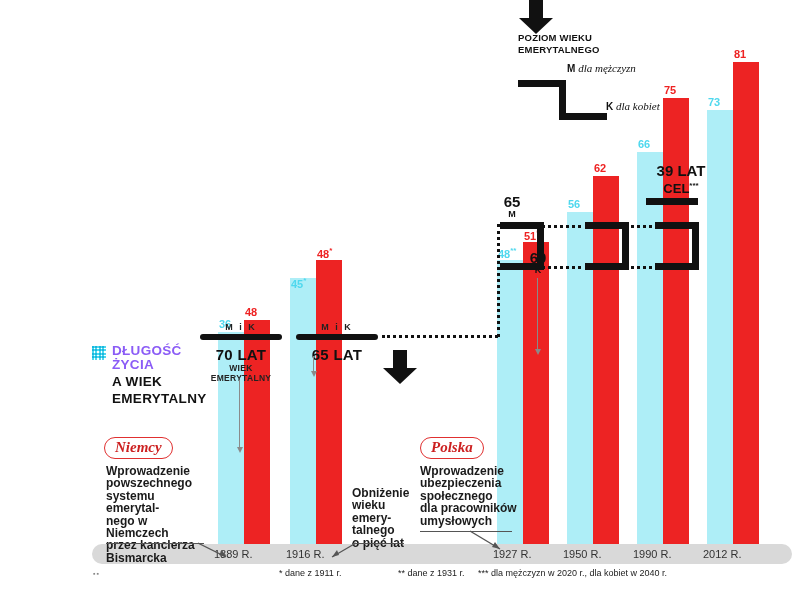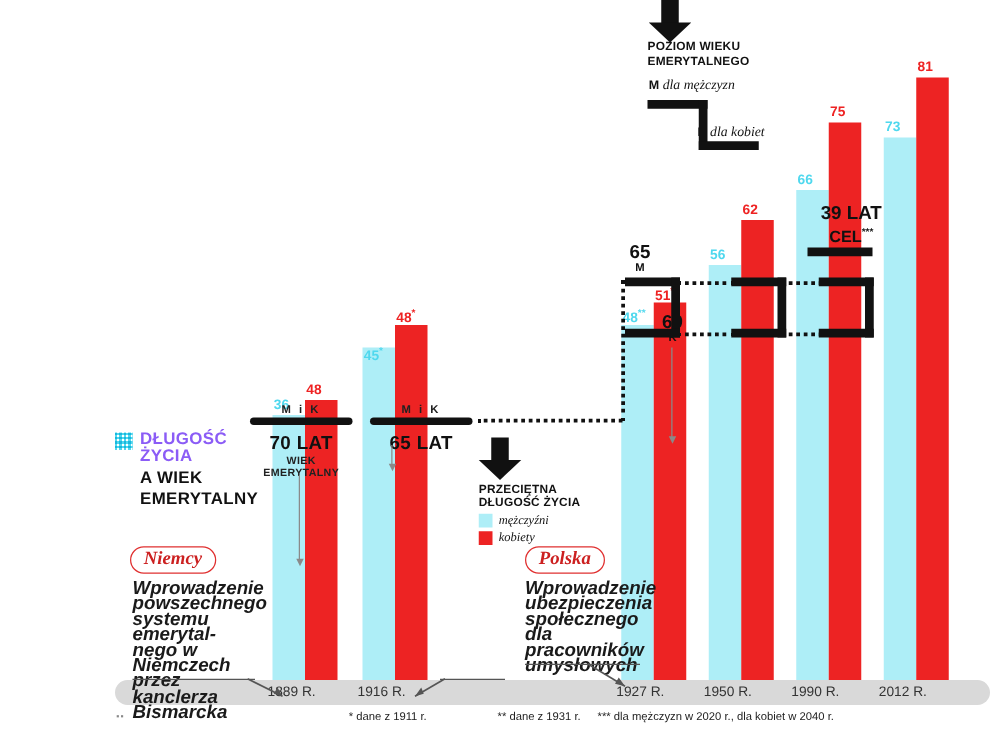--- a/index.html
+++ b/index.html
@@ -52,23 +52,22 @@
   
   .badge{
     position:absolute;border:1.6px solid #e03030;border-radius:999px;
     color:#cc2020;font-family:"Liberation Serif", serif;font-style:italic;
     font-weight:bold;font-size:15px;text-align:center;
     padding:1px 10px 2px 10px;background:#fff;
   }
 
   
   .note{
-    position:absolute;font-size:15px;line-height:12.4px;color:#1a1a1a;
+    position:absolute;font-size:12px;line-height:12.4px;color:#1a1a1a;
     font-weight:600;
-    font-style:italic;
   }
   .noterule{position:absolute;height:1px;background:#555;}
 
   
   .agebar{position:absolute;height:6px;background:#111;border-radius:3px;}
   .agecap{position:absolute;text-align:center;white-space:nowrap;}
   .agecap .mik{font-size:9px;letter-spacing:2px;color:#222;font-weight:600;}
   .agecap .big{font-size:15px;font-weight:bold;color:#111;letter-spacing:.3px;}
   .agecap .sub{font-size:8.5px;font-weight:bold;color:#222;line-height:10px;letter-spacing:.3px;}
 
@@ -102,21 +101,21 @@
   #legend .lt{font-size:9.5px;font-weight:bold;color:#111;line-height:11px;letter-spacing:.2px;}
   #legend .row{display:flex;align-items:center;margin-top:3px;}
   #legend .sw{width:11px;height:11px;margin-right:5px;flex:0 0 auto;}
   #legend .sw.m{background:#aeeef7;}
   #legend .sw.k{background:#ed2323;}
   #legend .nm{font-family:"Liberation Serif", serif;font-style:italic;font-size:10px;color:#111;}
 
   
   #toplab{position:absolute;left:518px;top:32px;width:120px;}
   #toplab .hd{font-size:9.5px;font-weight:bold;color:#111;line-height:11.5px;letter-spacing:.2px;}
-  .mklab{position:absolute;white-space:nowrap;font-size:10px;}
+  .mklab{position:absolute;white-space:nowrap;font-size:10px;margin-left:48px;}
   .mklab b{font-weight:bold;color:#111;font-family:"Liberation Sans",sans-serif;}
   .mklab i{font-family:"Liberation Serif", serif;font-style:italic;color:#111;font-size:11px;}
 
   
   #cel{position:absolute;left:637px;top:163px;text-align:center;width:88px;}
   #cel .big{font-size:15px;font-weight:bold;color:#111;line-height:16px;}
   #cel .sub{font-size:13px;font-weight:bold;color:#111;line-height:14px;}
   #cel .sub sup{font-size:8px;}
 
   
@@ -191,32 +190,20 @@
   <div class="agecap" style="left:292px;top:322px;width:90px;">
     <div class="mik">M i K</div>
     <div class="agebar" style="left:4px;top:12px;width:82px;"></div>
     <div class="big" style="margin-top:14px;">65 LAT</div>
   </div>
   <div class="vconn" style="left:313px;top:356px;height:16px;"></div>
 
   <div class="dotted" style="left:382px;top:335px;width:116px;"></div>
   <div class="dottedv" style="left:497px;top:224px;height:113px;"></div>
 
-  <div id="legend">
-    <div class="lt">PRZECIĘTNA</div>
-    <div class="lt">DŁUGOŚĆ ŻYCIA</div>
-    <div class="row">
-      <div class="sw m"></div>
-      <div class="nm">mężczyźni</div>
-    </div>
-    <div class="row">
-      <div class="sw k"></div>
-      <div class="nm">kobiety</div>
-    </div>
-  </div>
 
   <div class="bigarrow" style="left:383px;top:350px;width:34px;height:34px;">
     <div class="shaft" style="top:0;width:14px;height:20px;"></div>
     <div class="head" style="top:18px;border-top:16px solid #111;"></div>
   </div>
 
   <div class="bigarrow" style="left:519px;top:0px;width:34px;height:34px;">
     <div class="shaft" style="top:0;width:14px;height:20px;"></div>
     <div class="head" style="top:18px;border-top:16px solid #111;"></div>
   </div>
@@ -283,20 +270,27 @@
     <div>nego w Niemczech</div>
     <div>przez kanclerza</div>
     <div>Bismarcka</div>
   </div>
   <div class="noterule" style="left:106px;top:543px;width:98px;"></div>
   <svg class="ptr" style="left:198px;top:538px;" width="34" height="22">
     <line x1="0" y1="5" x2="28" y2="19" stroke="#555" stroke-width="1.3"></line>
     <polygon points="28,19 21,17 24,12" fill="#555"></polygon>
   </svg>
 
+  <div class="note" style="left:352px;top:487px;width:62px;">
+    <div>Obniżenie</div>
+    <div>wieku</div>
+    <div>emery-</div>
+    <div>talnego</div>
+    <div>o pięć lat</div>
+  </div>
   <div class="noterule" style="left:352px;top:543px;width:52px;"></div>
   <svg class="ptr" style="left:330px;top:538px;" width="30" height="22">
     <line x1="26" y1="5" x2="2" y2="19" stroke="#555" stroke-width="1.3"></line>
     <polygon points="2,19 9,17 7,12" fill="#555"></polygon>
   </svg>
 
   <div class="badge" style="left:420px;top:437px;">
     <span>Polska</span>
   </div>
   <div class="note" style="left:420px;top:465px;width:104px;">

